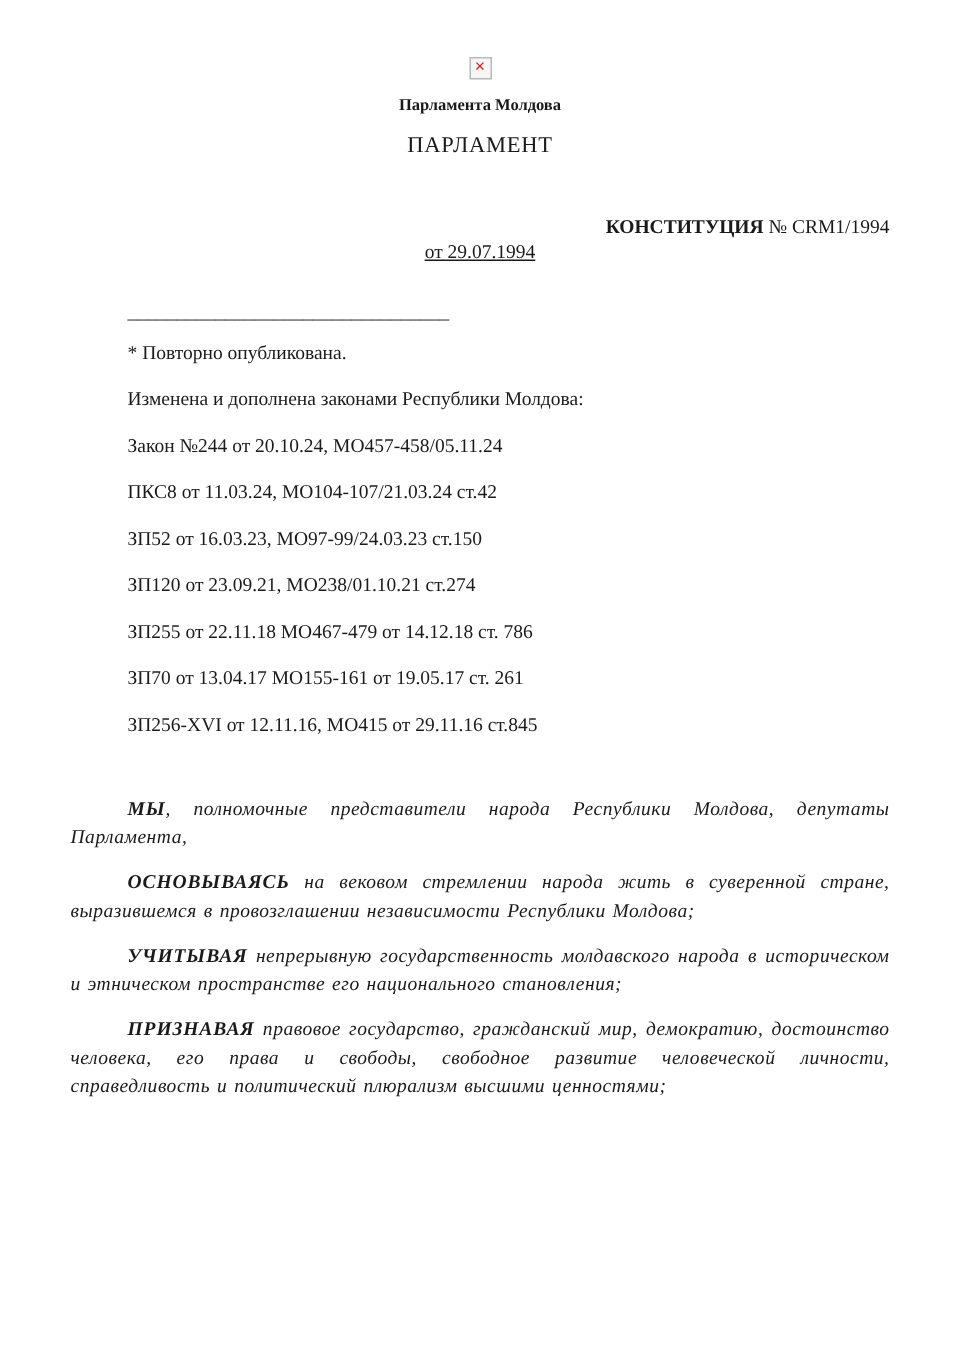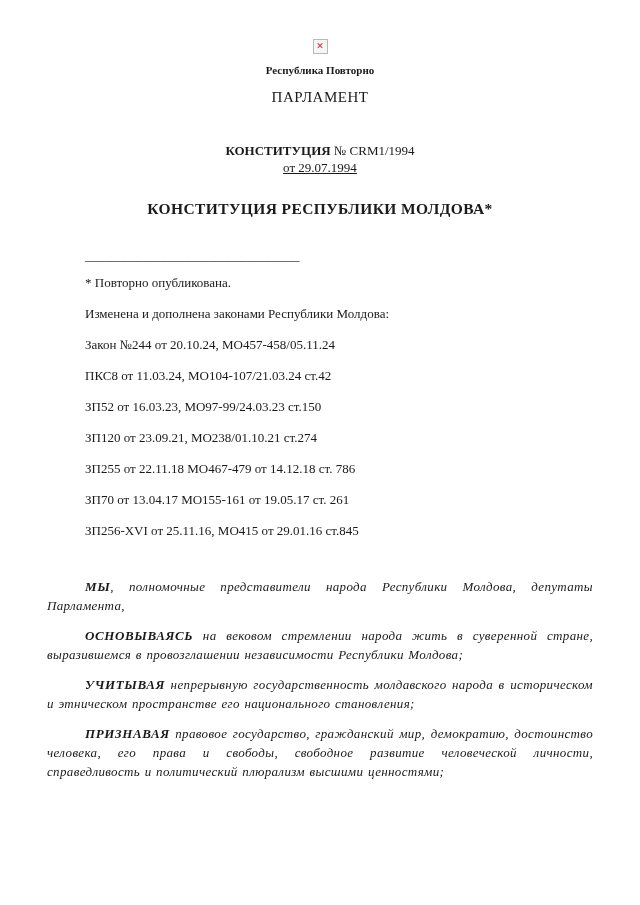--- a/index.html
+++ b/index.html
@@ -37,20 +37,21 @@
     margin-bottom: 13px;
   }
   .institution {
     font-size: 15px;
     letter-spacing: 0.5px;
     margin-bottom: 36px;
   }
   .docline {
     font-size: 13px;
     line-height: 17px;
+    text-align: right;
   }
   .docline .bold { font-weight: bold; }
   .docdate {
     font-size: 13px;
     line-height: 17px;
     margin-bottom: 24px;
     text-decoration: underline;
   }
   .title {
     font-size: 15.5px;
@@ -91,46 +92,45 @@
 </style>
 </head>
 <body>
 
 <div class="page">
 
   <div class="center img-wrap">
     <span class="img-placeholder"><span>✕</span></span>
   </div>
 
-  <div class="center country">Республика Повторно</div>
+  <div class="center country">Парламента Молдова</div>
 
   <div class="center institution">ПАРЛАМЕНТ</div>
 
   <div class="center docline">
     <span class="bold">КОНСТИТУЦИЯ</span>
     <span>№ CRM1/1994</span>
   </div>
   <div class="center docdate">от 29.07.1994</div>
 
-  <div class="center title">КОНСТИТУЦИЯ РЕСПУБЛИКИ МОЛДОВА*</div>
 
 
   <div class="indent sep">_________________________________</div>
 
   <p class="indent note">* Повторно опубликована.</p>
   <p class="indent note">Изменена и дополнена законами Республики Молдова:</p>
 
   <div>
     <p class="indent amendment">Закон №244 от 20.10.24, МО457-458/05.11.24</p>
     <p class="indent amendment">ПКС8 от 11.03.24, МО104-107/21.03.24 ст.42</p>
     <p class="indent amendment">ЗП52 от 16.03.23, МО97-99/24.03.23 ст.150</p>
     <p class="indent amendment">ЗП120 от 23.09.21, МО238/01.10.21 ст.274</p>
     <p class="indent amendment">ЗП255 от 22.11.18 МО467-479 от 14.12.18 ст. 786</p>
     <p class="indent amendment">ЗП70 от 13.04.17 МО155-161 от 19.05.17 ст. 261</p>
-    <p class="indent amendment">ЗП256-XVI от 25.11.16, МО415 от 29.01.16 ст.845</p>
+    <p class="indent amendment">ЗП256-XVI от 12.11.16, МО415 от 29.11.16 ст.845</p>
   </div>
 
   <div class="preamble">
     <p class="para"><span class="lead">МЫ</span><span>, полномочные представители народа Республики Молдова, депутаты Парламента,</span></p>
     <p class="para"><span class="lead">ОСНОВЫВАЯСЬ</span><span> на вековом стремлении народа жить в суверенной стране, выразившемся в провозглашении независимости Республики Молдова;</span></p>
     <p class="para"><span class="lead">УЧИТЫВАЯ</span><span> непрерывную государственность молдавского народа в историческом и этническом пространстве его национального становления;</span></p>
     <p class="para"><span class="lead">ПРИЗНАВАЯ</span><span> правовое государство, гражданский мир, демократию, достоинство человека, его права и свободы, свободное развитие человеческой личности, справедливость и политический плюрализм высшими ценностями;</span></p>
   </div>
 
 </div>

